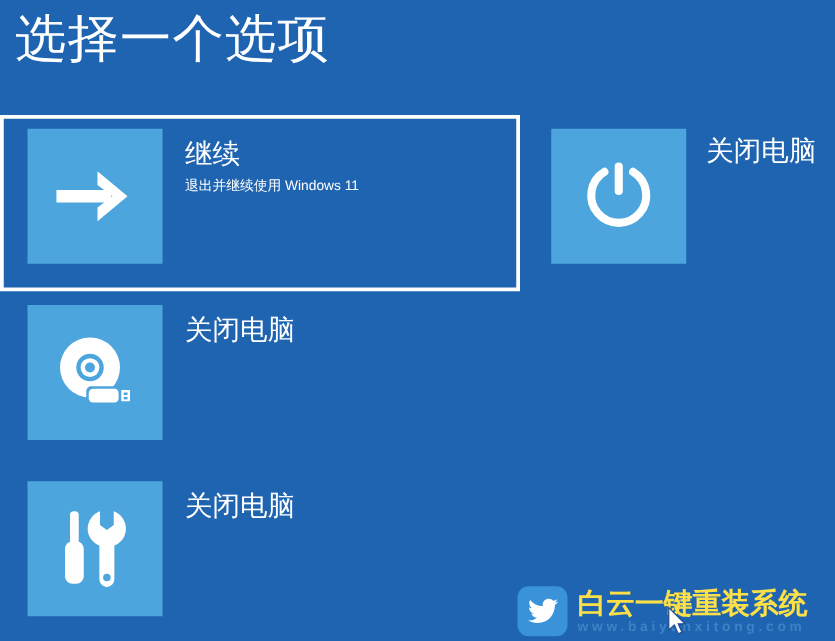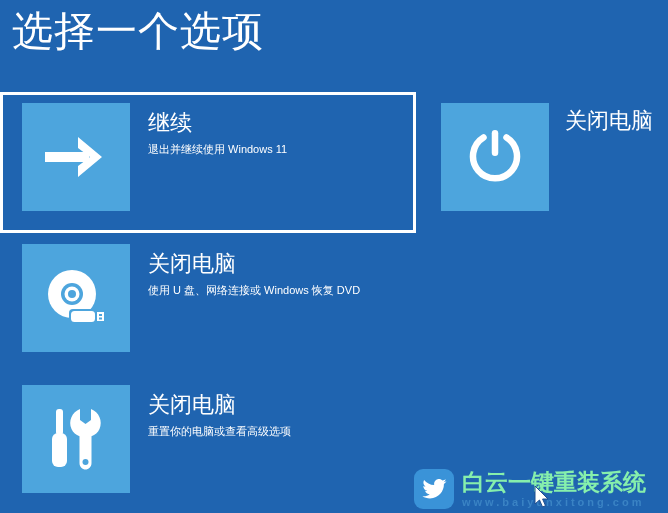--- a/index.html
+++ b/index.html
@@ -124,21 +124,21 @@
     top: 50%;
     transform: translate(-50%, -50%);
   }
   .wm-text {
     margin-left: 8px;
   }
   .wm-title {
     font-size: 23px;
     line-height: 25px;
     font-weight: 700;
-    color: #86efac;
+    color: #fde047;
     letter-spacing: 0px;
     white-space: nowrap;
   }
   .wm-url {
     font-size: 11px;
     line-height: 14px;
     font-weight: 700;
     color: #3a83c4;
     letter-spacing: 3.0px;
     white-space: nowrap;
@@ -184,36 +184,34 @@
         <rect x="25" y="40" width="26" height="13" rx="4" fill="#4da5dd"></rect>
         <rect x="27" y="42" width="24" height="11" rx="3.5" fill="#ffffff"></rect>
         <rect x="51" y="42" width="10" height="11" fill="#4da5dd"></rect>
         <rect x="53" y="43" width="7" height="9" fill="#ffffff"></rect>
         <rect x="55" y="45" width="3" height="2" fill="#4da5dd"></rect>
         <rect x="55" y="48.5" width="3" height="2" fill="#4da5dd"></rect>
       </svg>
     </div>
     <div class="option-text">
       <div class="option-title">关闭电脑</div>
-      <div class="option-sub">使用 U 盘、网络连接或 Windows 恢复 DVD</div>
     </div>
   </div>
 
   <div class="option">
     <div class="tile">
       <svg width="58" height="64" viewBox="0 0 58 64">
         <rect x="9" y="2" width="7" height="26" rx="3" fill="#ffffff"></rect>
         <rect x="5" y="26" width="15" height="34" rx="6" fill="#ffffff"></rect>
         <path d="M44 2 L44 13 L38.5 17 L33 13 L33 2 C25 5 21 14 24.5 22 C26 25.5 29 28 32.5 29.3 L32.5 56 C32.5 60 35.5 62.5 38.5 62.5 C41.5 62.5 44.5 60 44.5 56 L44.5 29.3 C48 28 51 25.5 52.5 22 C56 14 52 5 44 2 Z" fill="#ffffff"></path>
         <circle cx="38.5" cy="55" r="3" fill="#4da5dd"></circle>
       </svg>
     </div>
     <div class="option-text">
       <div class="option-title">关闭电脑</div>
-      <div class="option-sub">重置你的电脑或查看高级选项</div>
     </div>
   </div>
 
 </div>
 
 <div class="col-right">
 
   <div class="option">
     <div class="tile">
       <svg width="58" height="58" viewBox="0 0 58 58">

